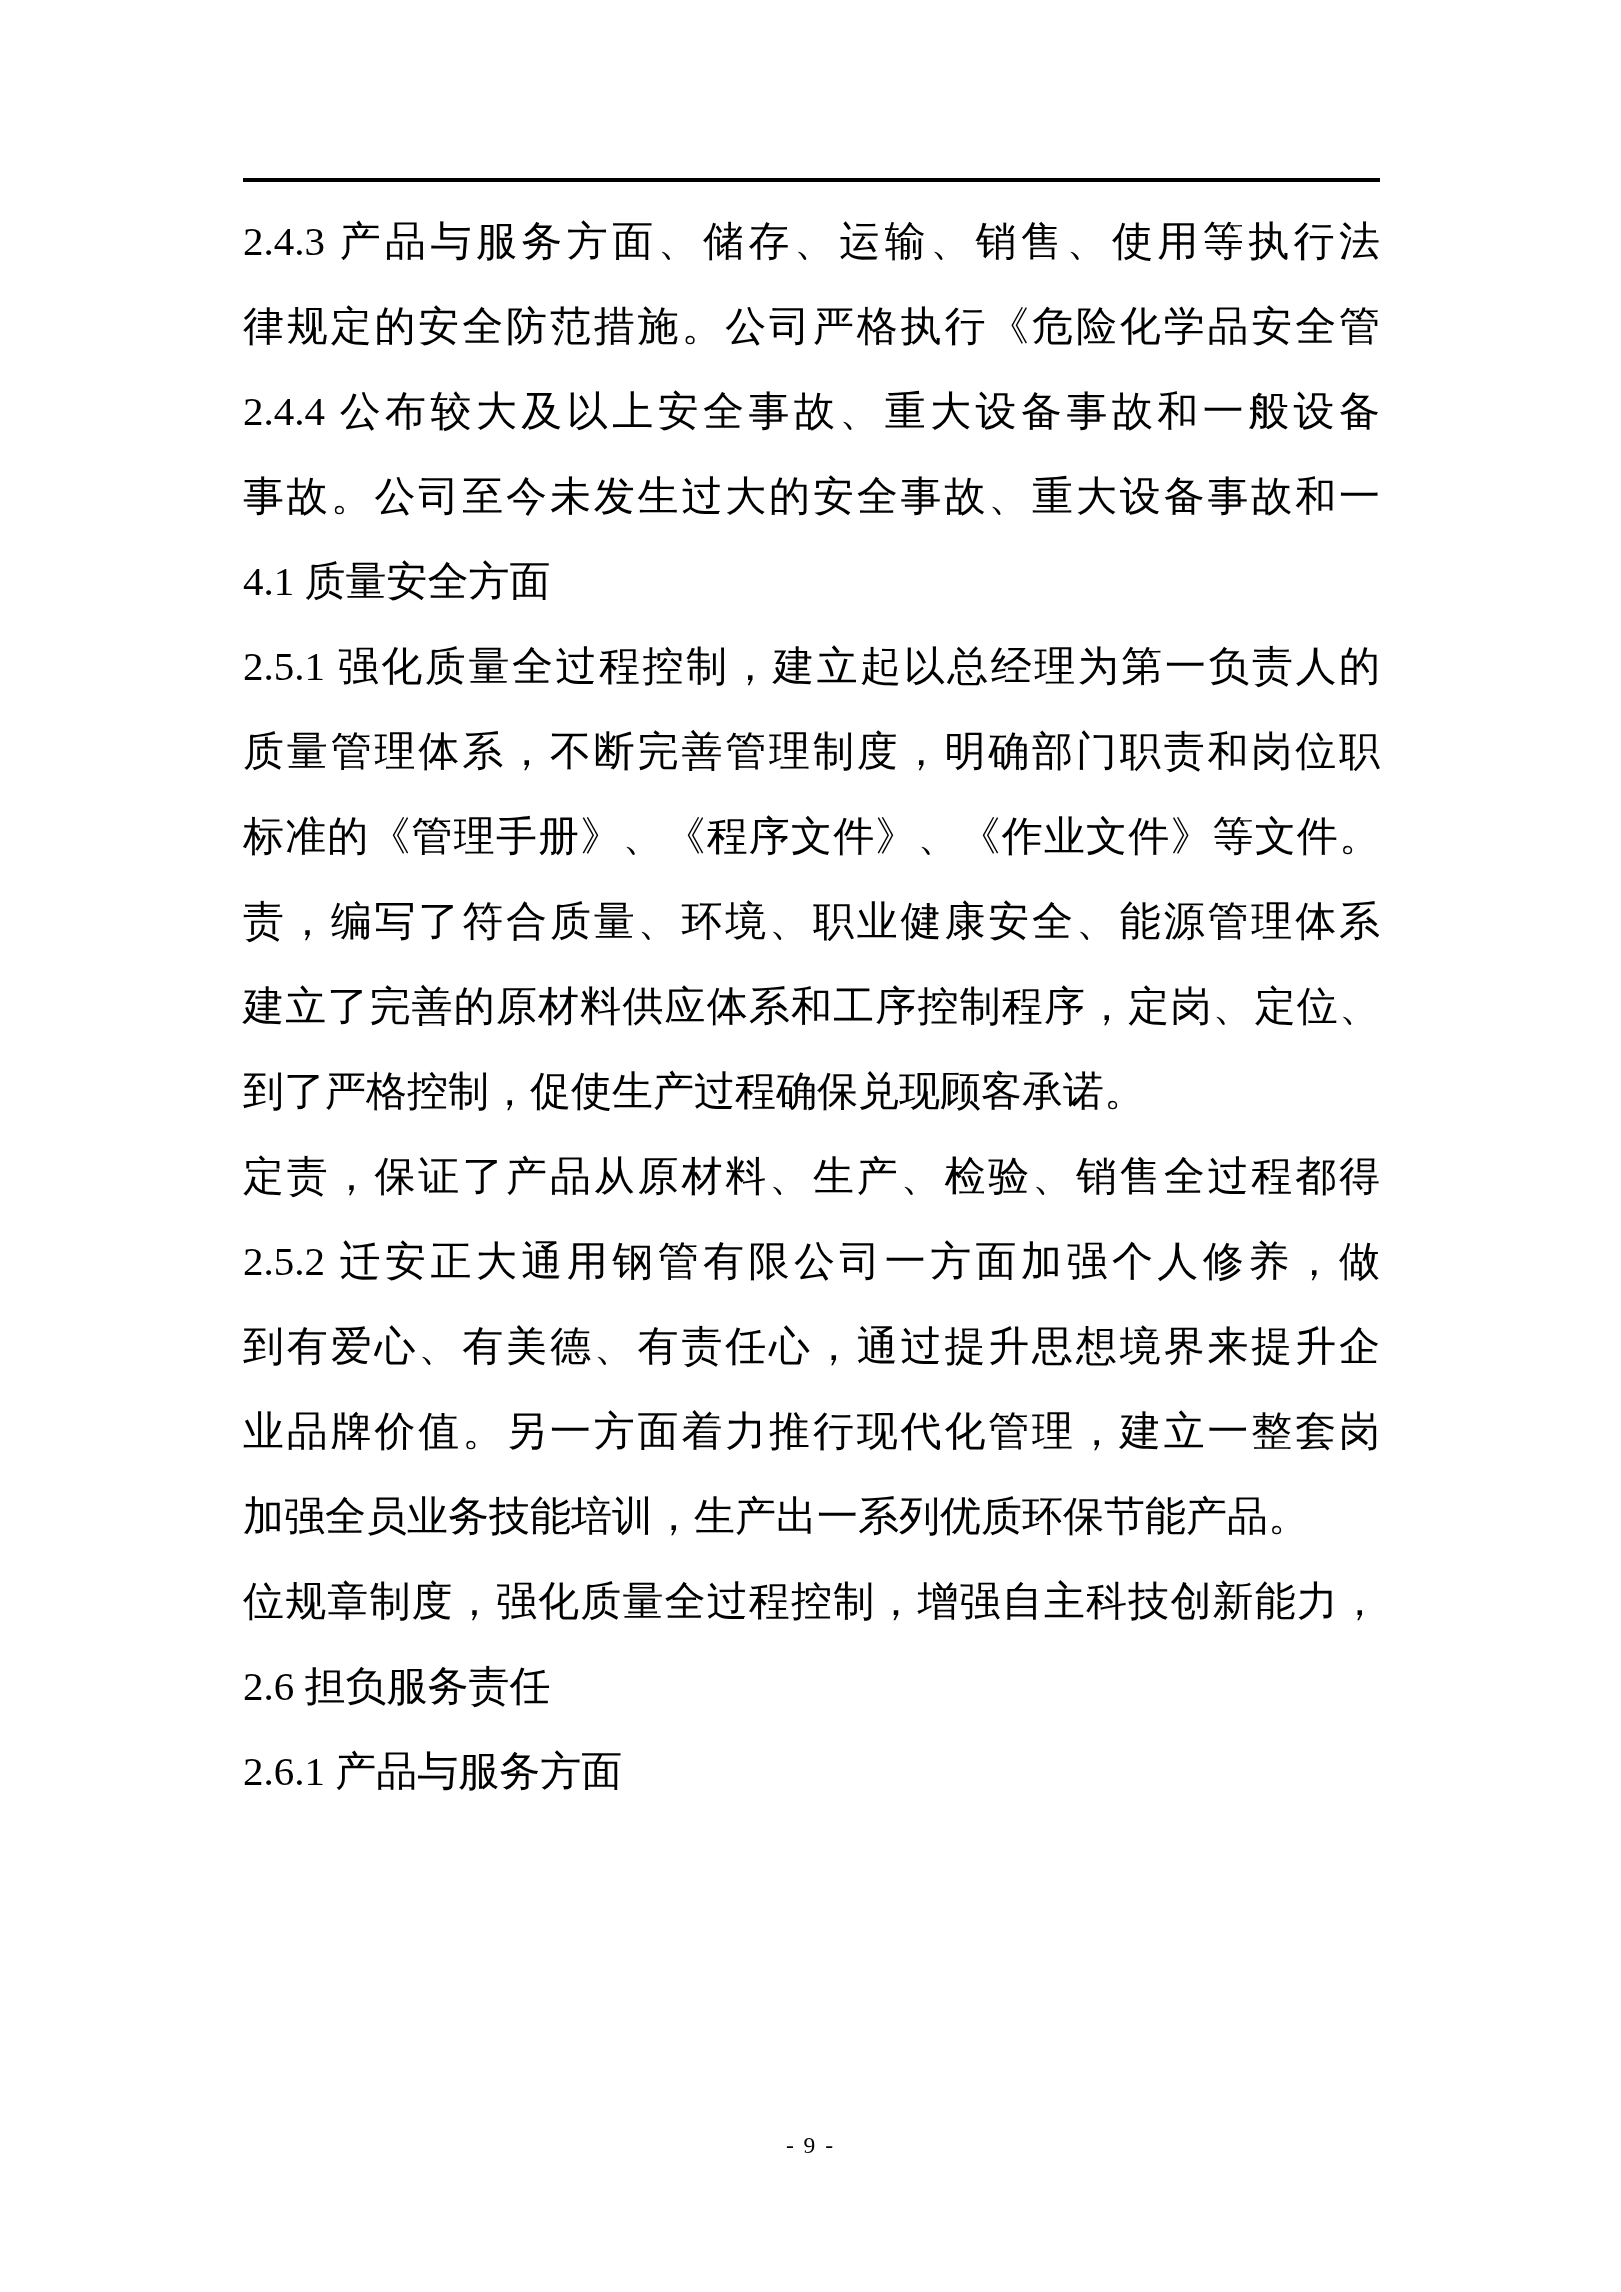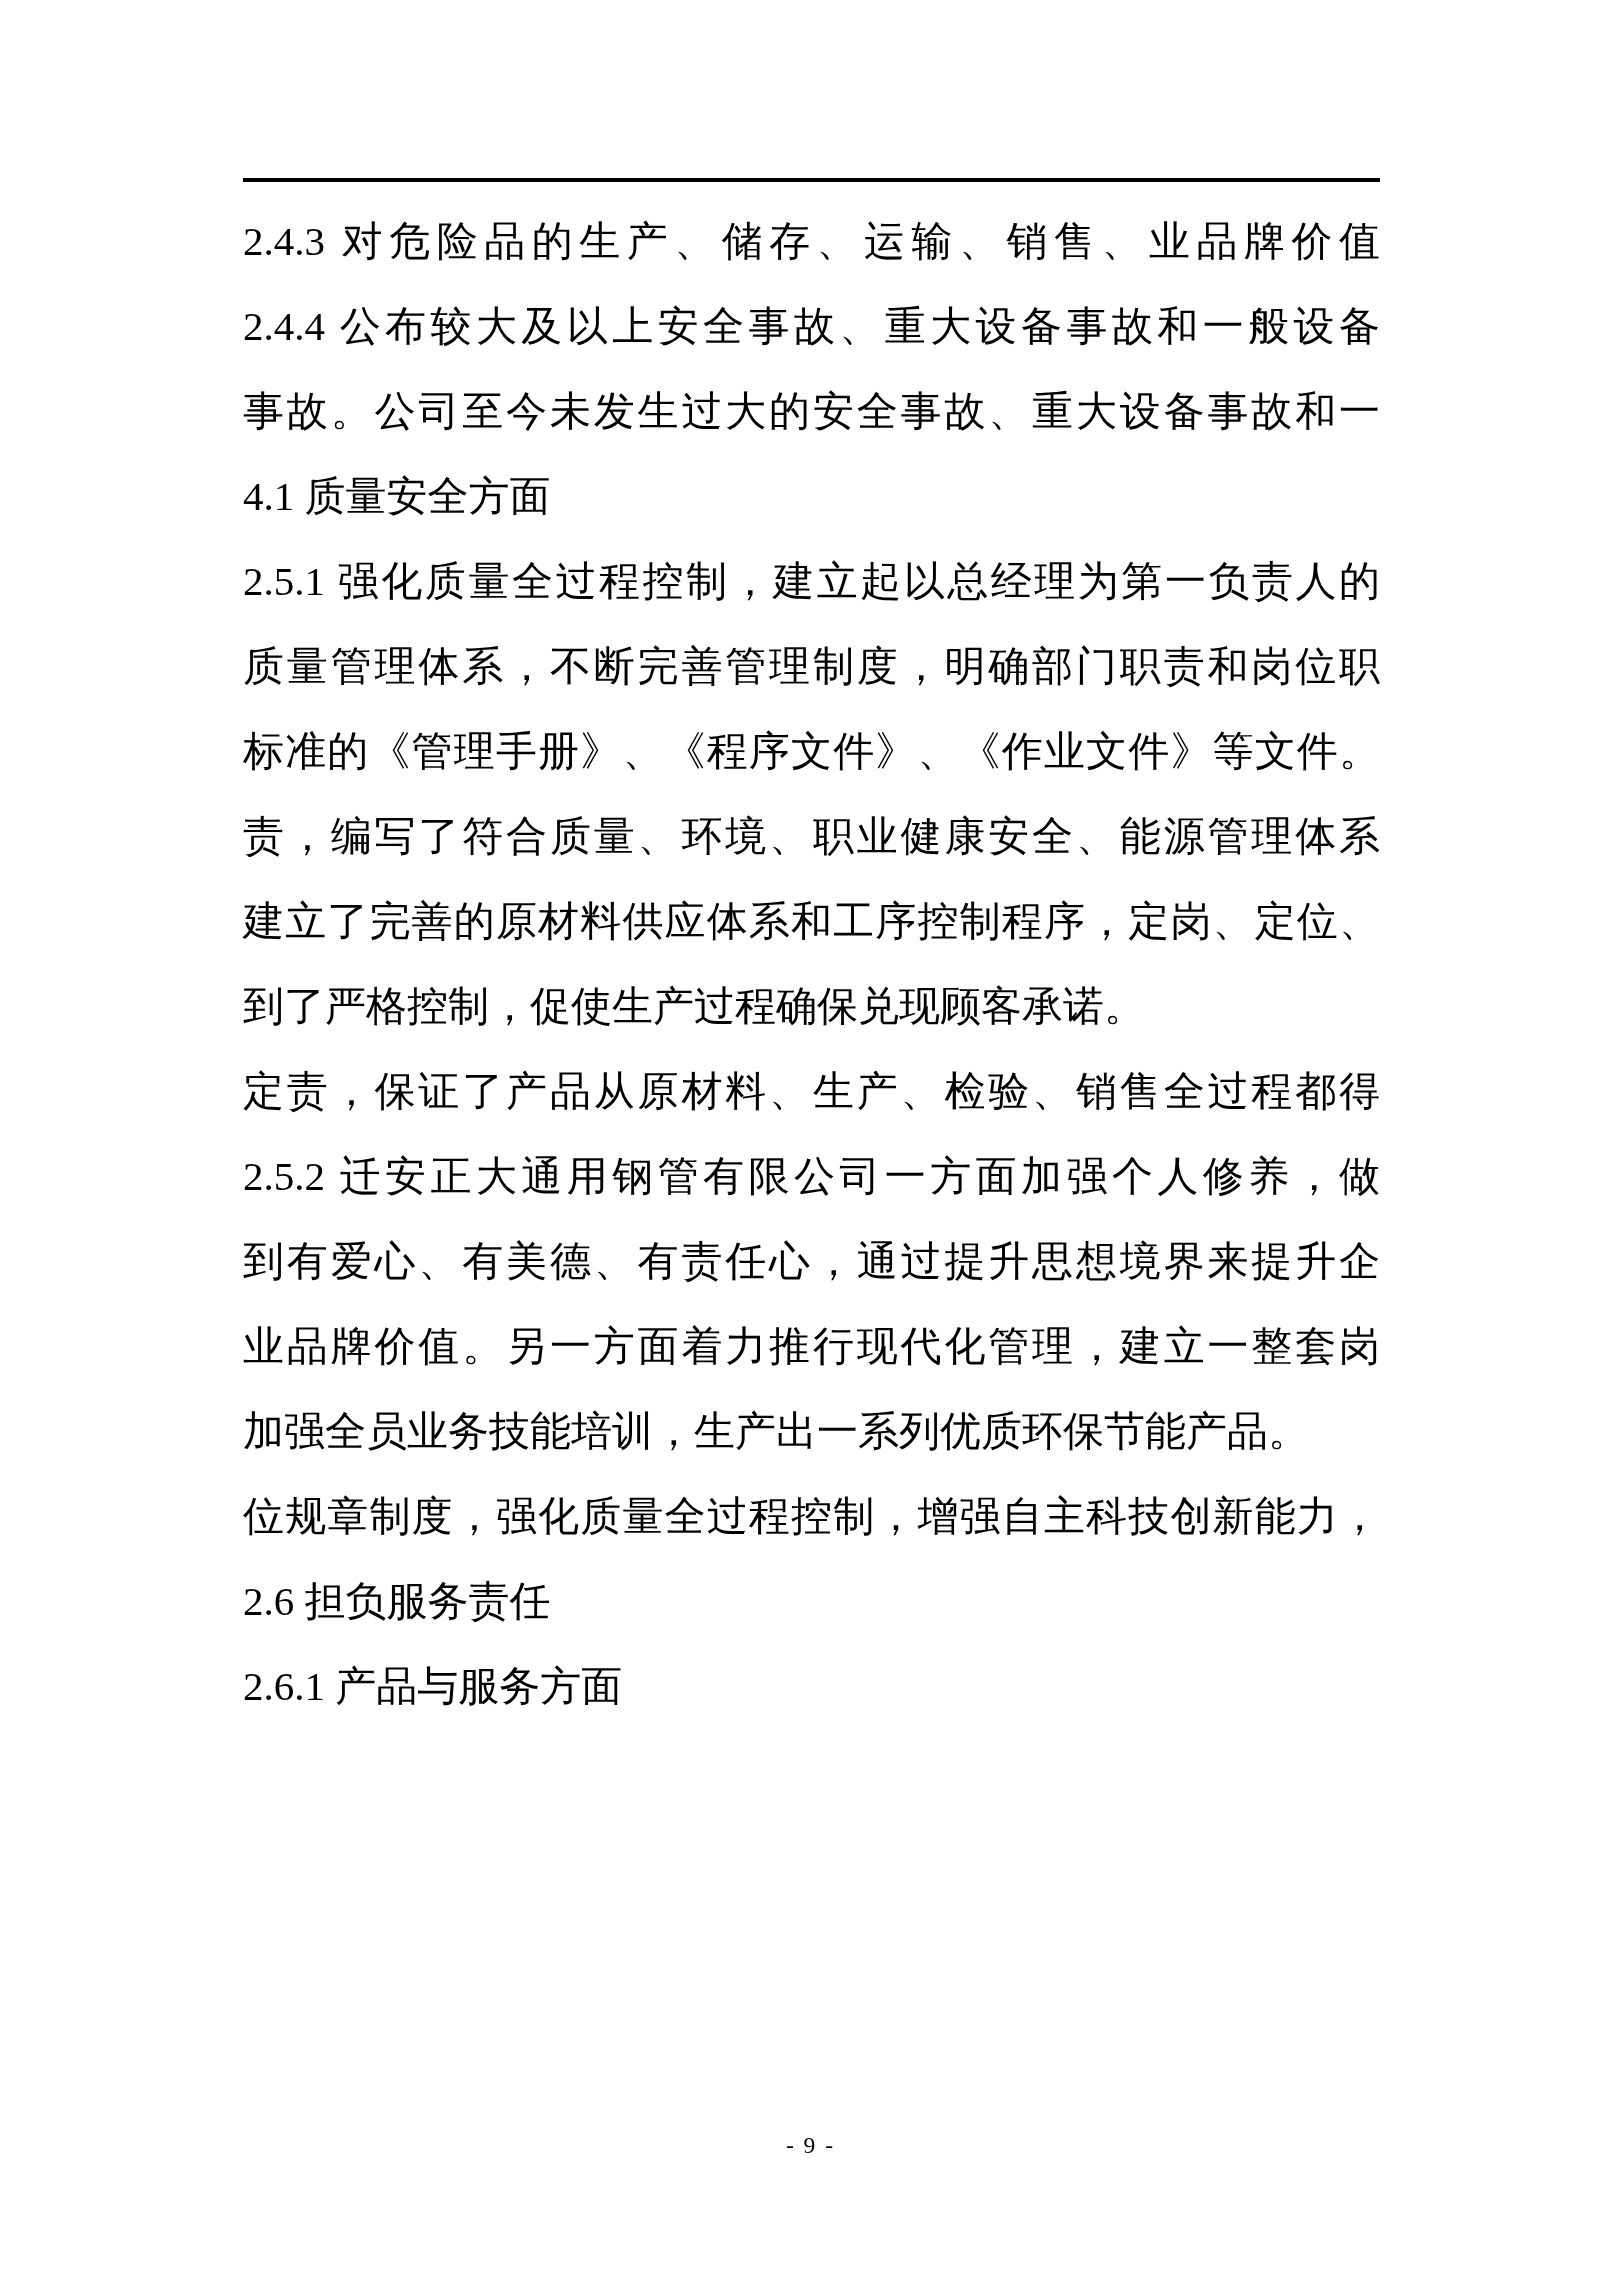--- a/index.html
+++ b/index.html
@@ -52,21 +52,22 @@
     letter-spacing: 2px;
     color: #000000;
   }
 </style>
 </head>
 <body>
 
 <div class="page">
   <div class="header-rule"></div>
   <div class="doc-body">
-      <div class="line fill">2.4.3 对危险品的生产、储存、运输、销售、业品牌价值</div>
+      <div class="line fill">2.4.3 产品与服务方面、储存、运输、销售、使用等执行法</div>
+      <div class="line fill">律规定的安全防范措施。公司严格执行《危险化学品安全管</div>
       <div class="line fill">2.4.4 公布较大及以上安全事故、重大设备事故和一般设备</div>
       <div class="line fill">事故。公司至今未发生过大的安全事故、重大设备事故和一</div>
       <div class="line">4.1 质量安全方面</div>
       <div class="line fill">2.5.1 强化质量全过程控制，建立起以总经理为第一负责人的</div>
       <div class="line fill">质量管理体系，不断完善管理制度，明确部门职责和岗位职</div>
       <div class="line fill">标准的《管理手册》、《程序文件》、《作业文件》等文件。</div>
       <div class="line fill">责，编写了符合质量、环境、职业健康安全、能源管理体系</div>
       <div class="line fill">建立了完善的原材料供应体系和工序控制程序，定岗、定位、</div>
       <div class="line">到了严格控制，促使生产过程确保兑现顾客承诺。</div>
       <div class="line fill">定责，保证了产品从原材料、生产、检验、销售全过程都得</div>

